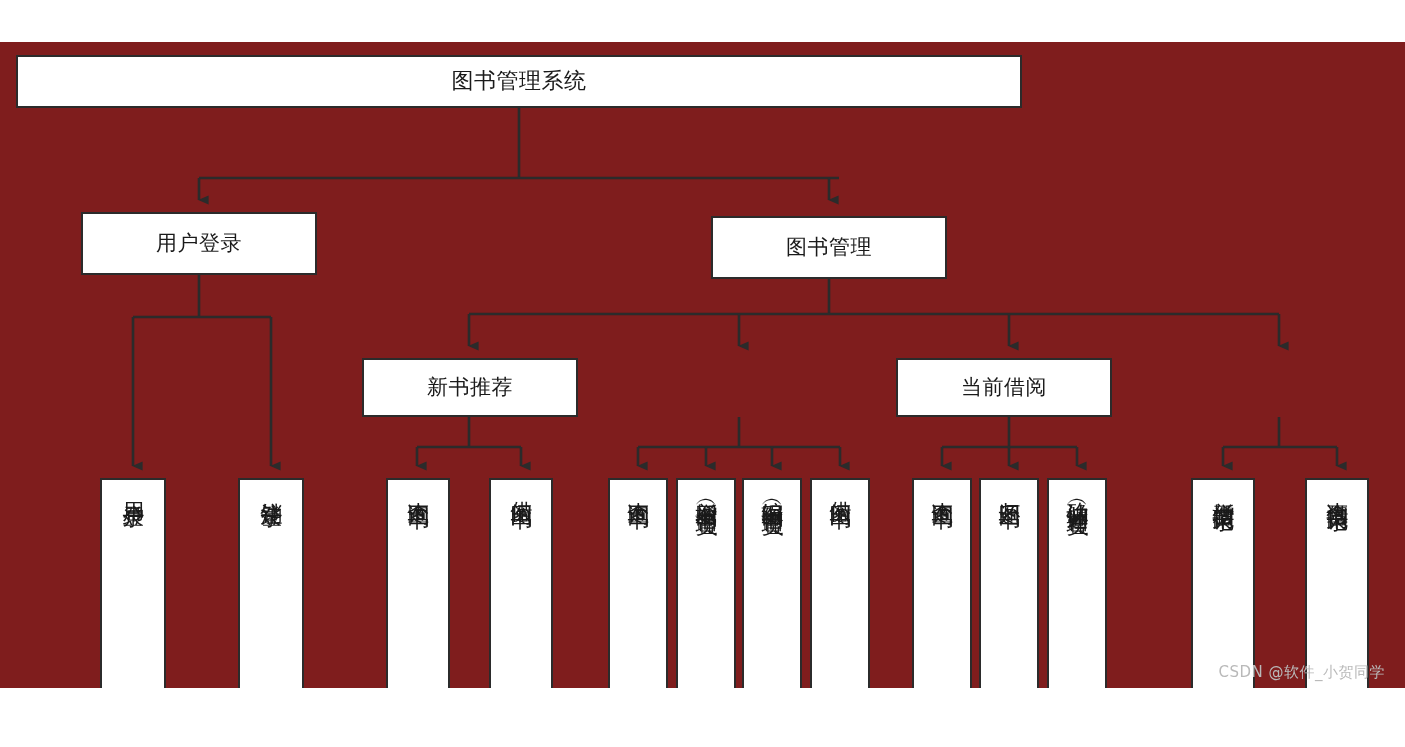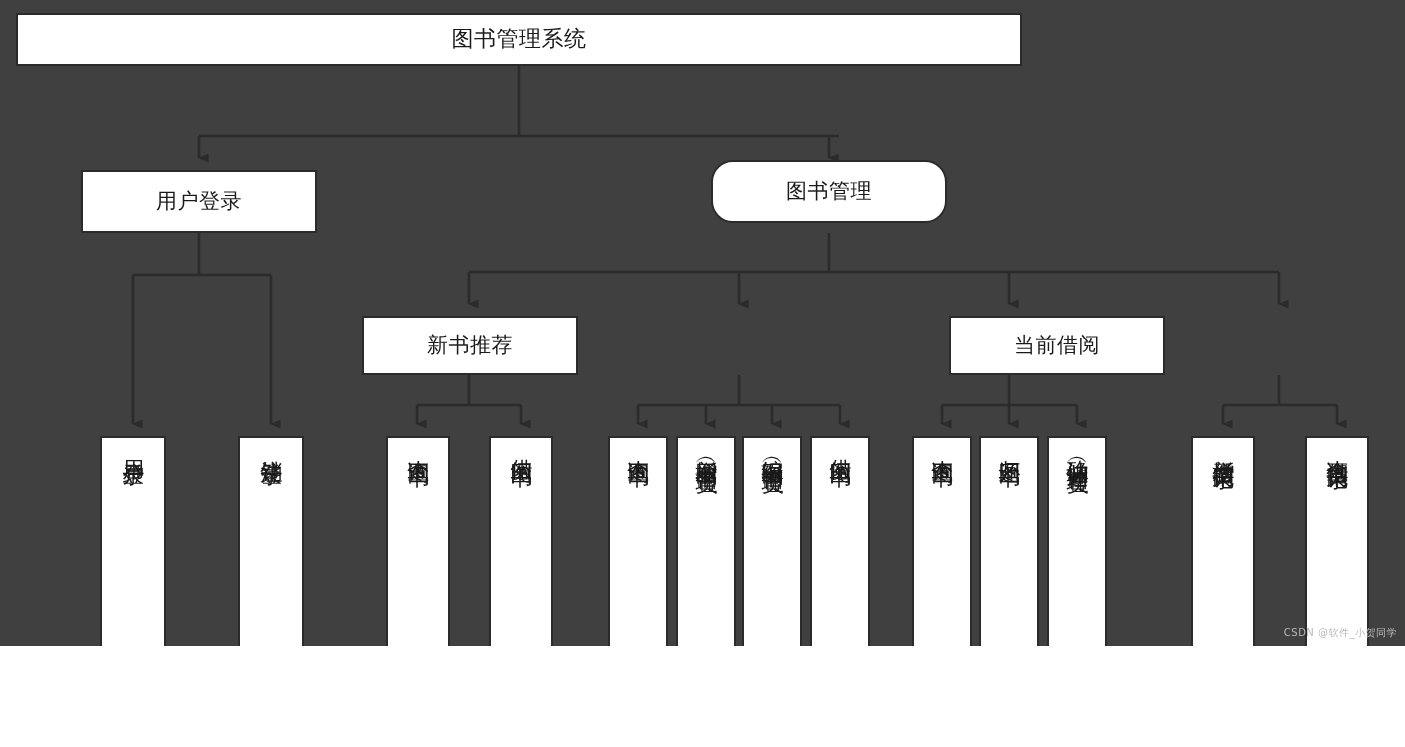--- a/index.html
+++ b/index.html
@@ -8,22 +8,23 @@
     padding: 0;
     background: #ffffff;
   }
   body {
     font-family: "DejaVu Sans", "Liberation Sans", sans-serif;
   }
   #diagram-root {
     position: relative;
     width: 1405px;
     height: 646px;
-    background: #404040;
+    background: #7f1d1d;
     overflow: hidden;
+    margin-top: 42px;
   }
   #diagram-svg {
     position: absolute;
     left: 0;
     top: 0;
     width: 1405px;
     height: 747px;
   }
   .node-box {
     position: absolute;
@@ -53,23 +54,23 @@
     writing-mode: vertical-rl;
     text-orientation: upright;
     font-size: 22px;
     line-height: 1.22;
     letter-spacing: 2px;
     white-space: nowrap;
     text-align: center;
   }
   .watermark {
     position: absolute;
-    right: 8px;
+    right: 20px;
     bottom: 6px;
-    font-size: 10px;
+    font-size: 15px;
     color: #b9b9b9;
     letter-spacing: 0.5px;
     white-space: nowrap;
     pointer-events: none;
     text-align: right;
   }
 </style>
 </head>
 <body>
 
@@ -126,30 +127,30 @@
   </svg>
 
   <div class="node-box node-root" style="left:16px; top:13px; width:1006px; height:53px;">
     <span class="node-label-h">图书管理系统</span>
   </div>
 
   <div class="node-box" style="left:81px; top:170px; width:236px; height:63px;">
     <span class="node-label-h">用户登录</span>
   </div>
 
-  <div class="node-box" style="left:711px; top:160px; width:236px; height:63px;border-radius:22px;">
+  <div class="node-box" style="left:711px; top:174px; width:236px; height:63px;">
     <span class="node-label-h">图书管理</span>
   </div>
 
   <div class="node-box" style="left:362px; top:316px; width:216px; height:59px;">
     <span class="node-label-h">新书推荐</span>
   </div>
 
 
-  <div class="node-box" style="left:949px; top:316px; width:216px; height:59px;">
+  <div class="node-box" style="left:896px; top:316px; width:216px; height:59px;">
     <span class="node-label-h">当前借阅</span>
   </div>
 
 
   <div class="node-box node-leaf" style="left:100px; top:436px; width:66px; height:297px;">
     <span class="node-label-v">用户登录</span>
   </div>
 
   <div class="node-box node-leaf" style="left:238px; top:436px; width:66px; height:297px;">
     <span class="node-label-v">注销登录</span>

